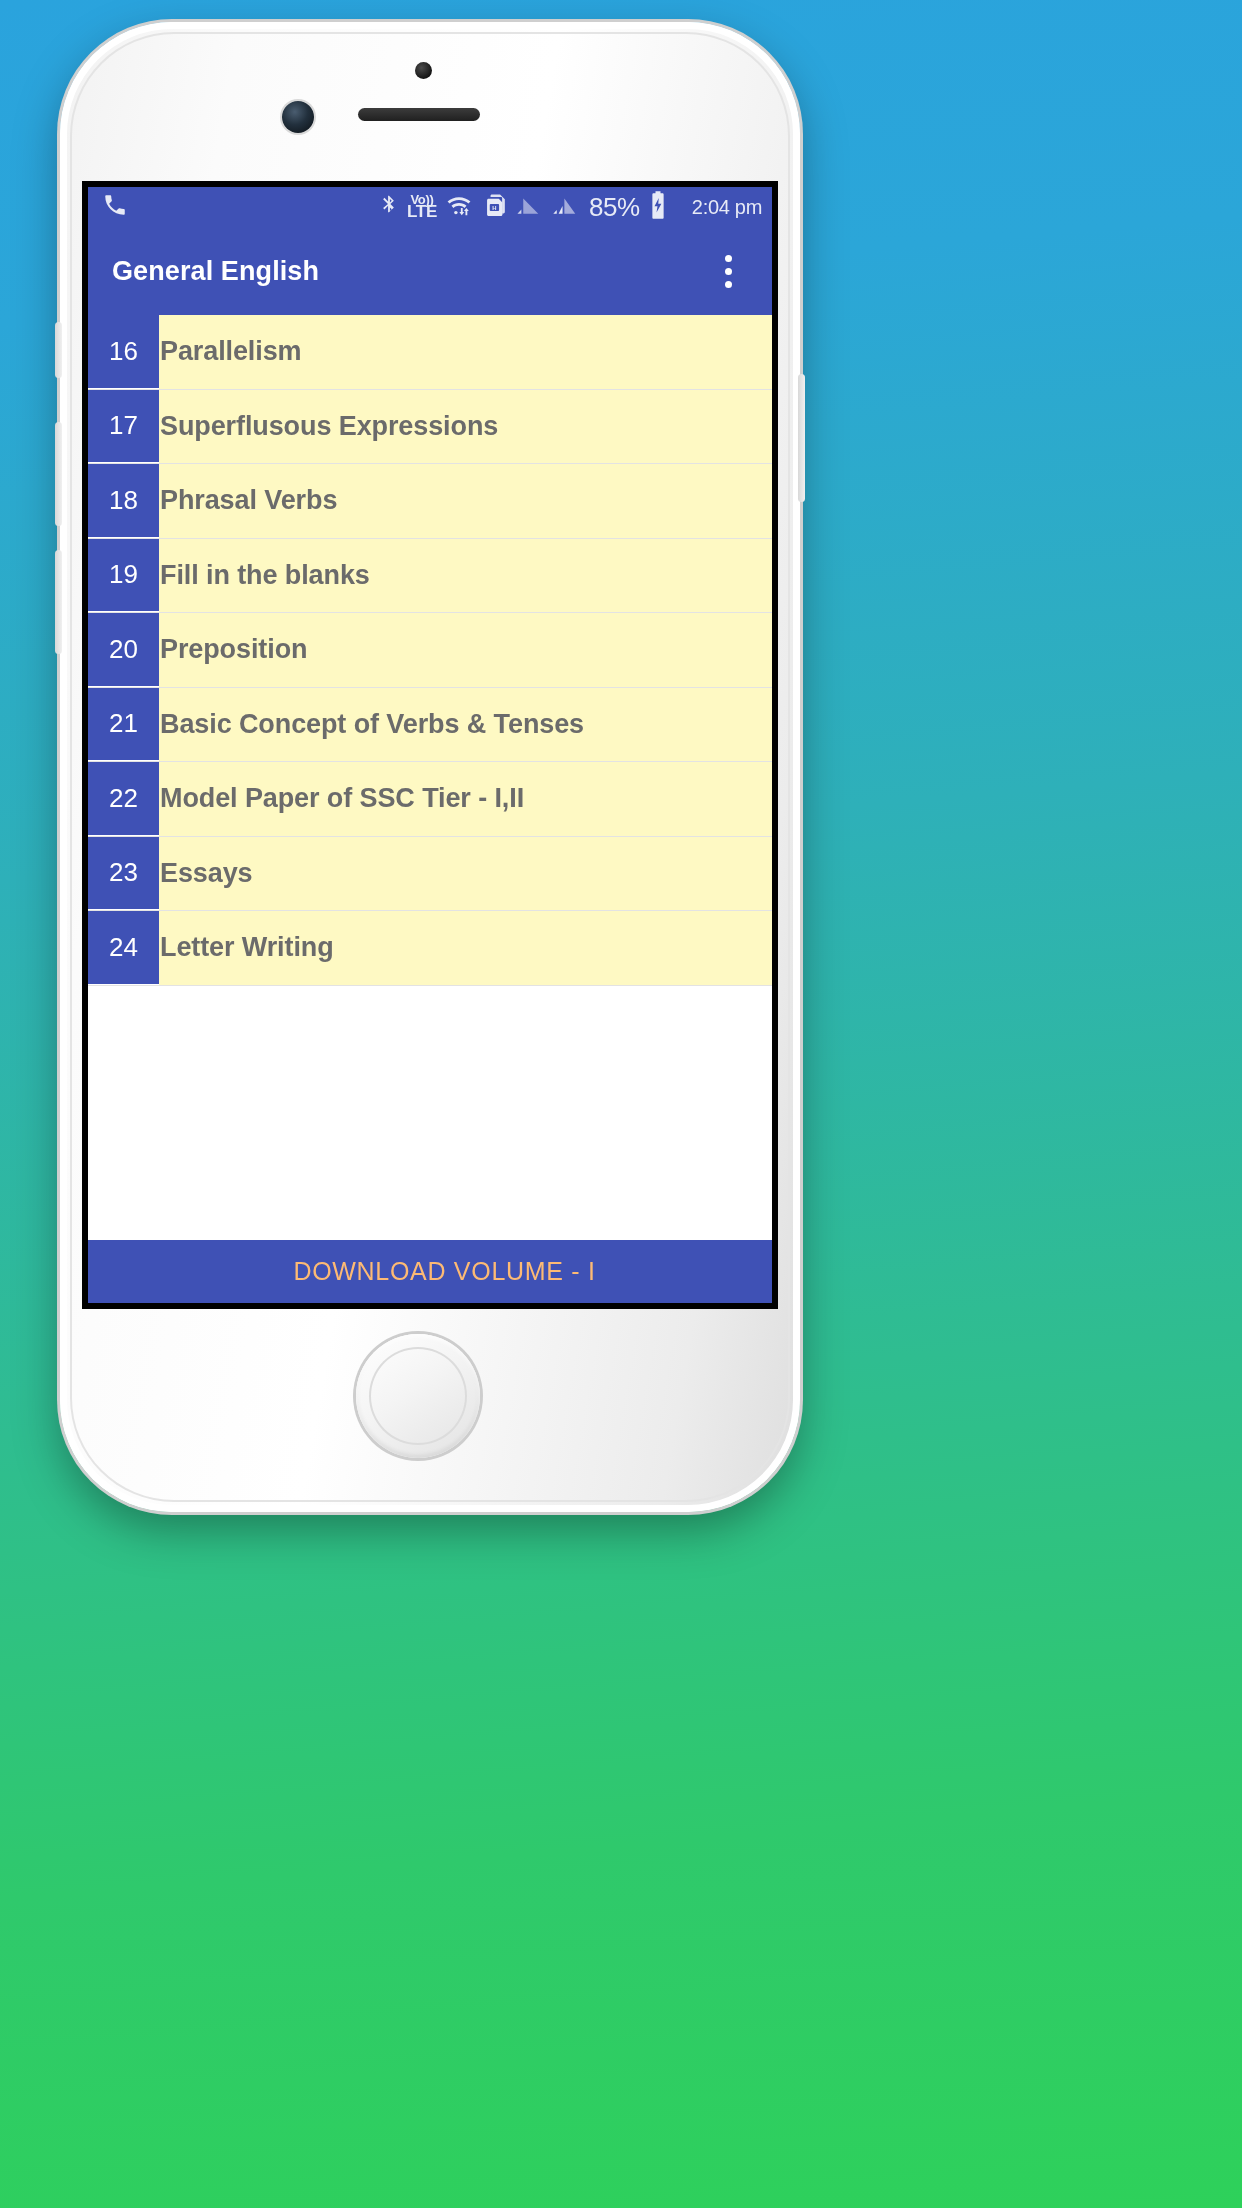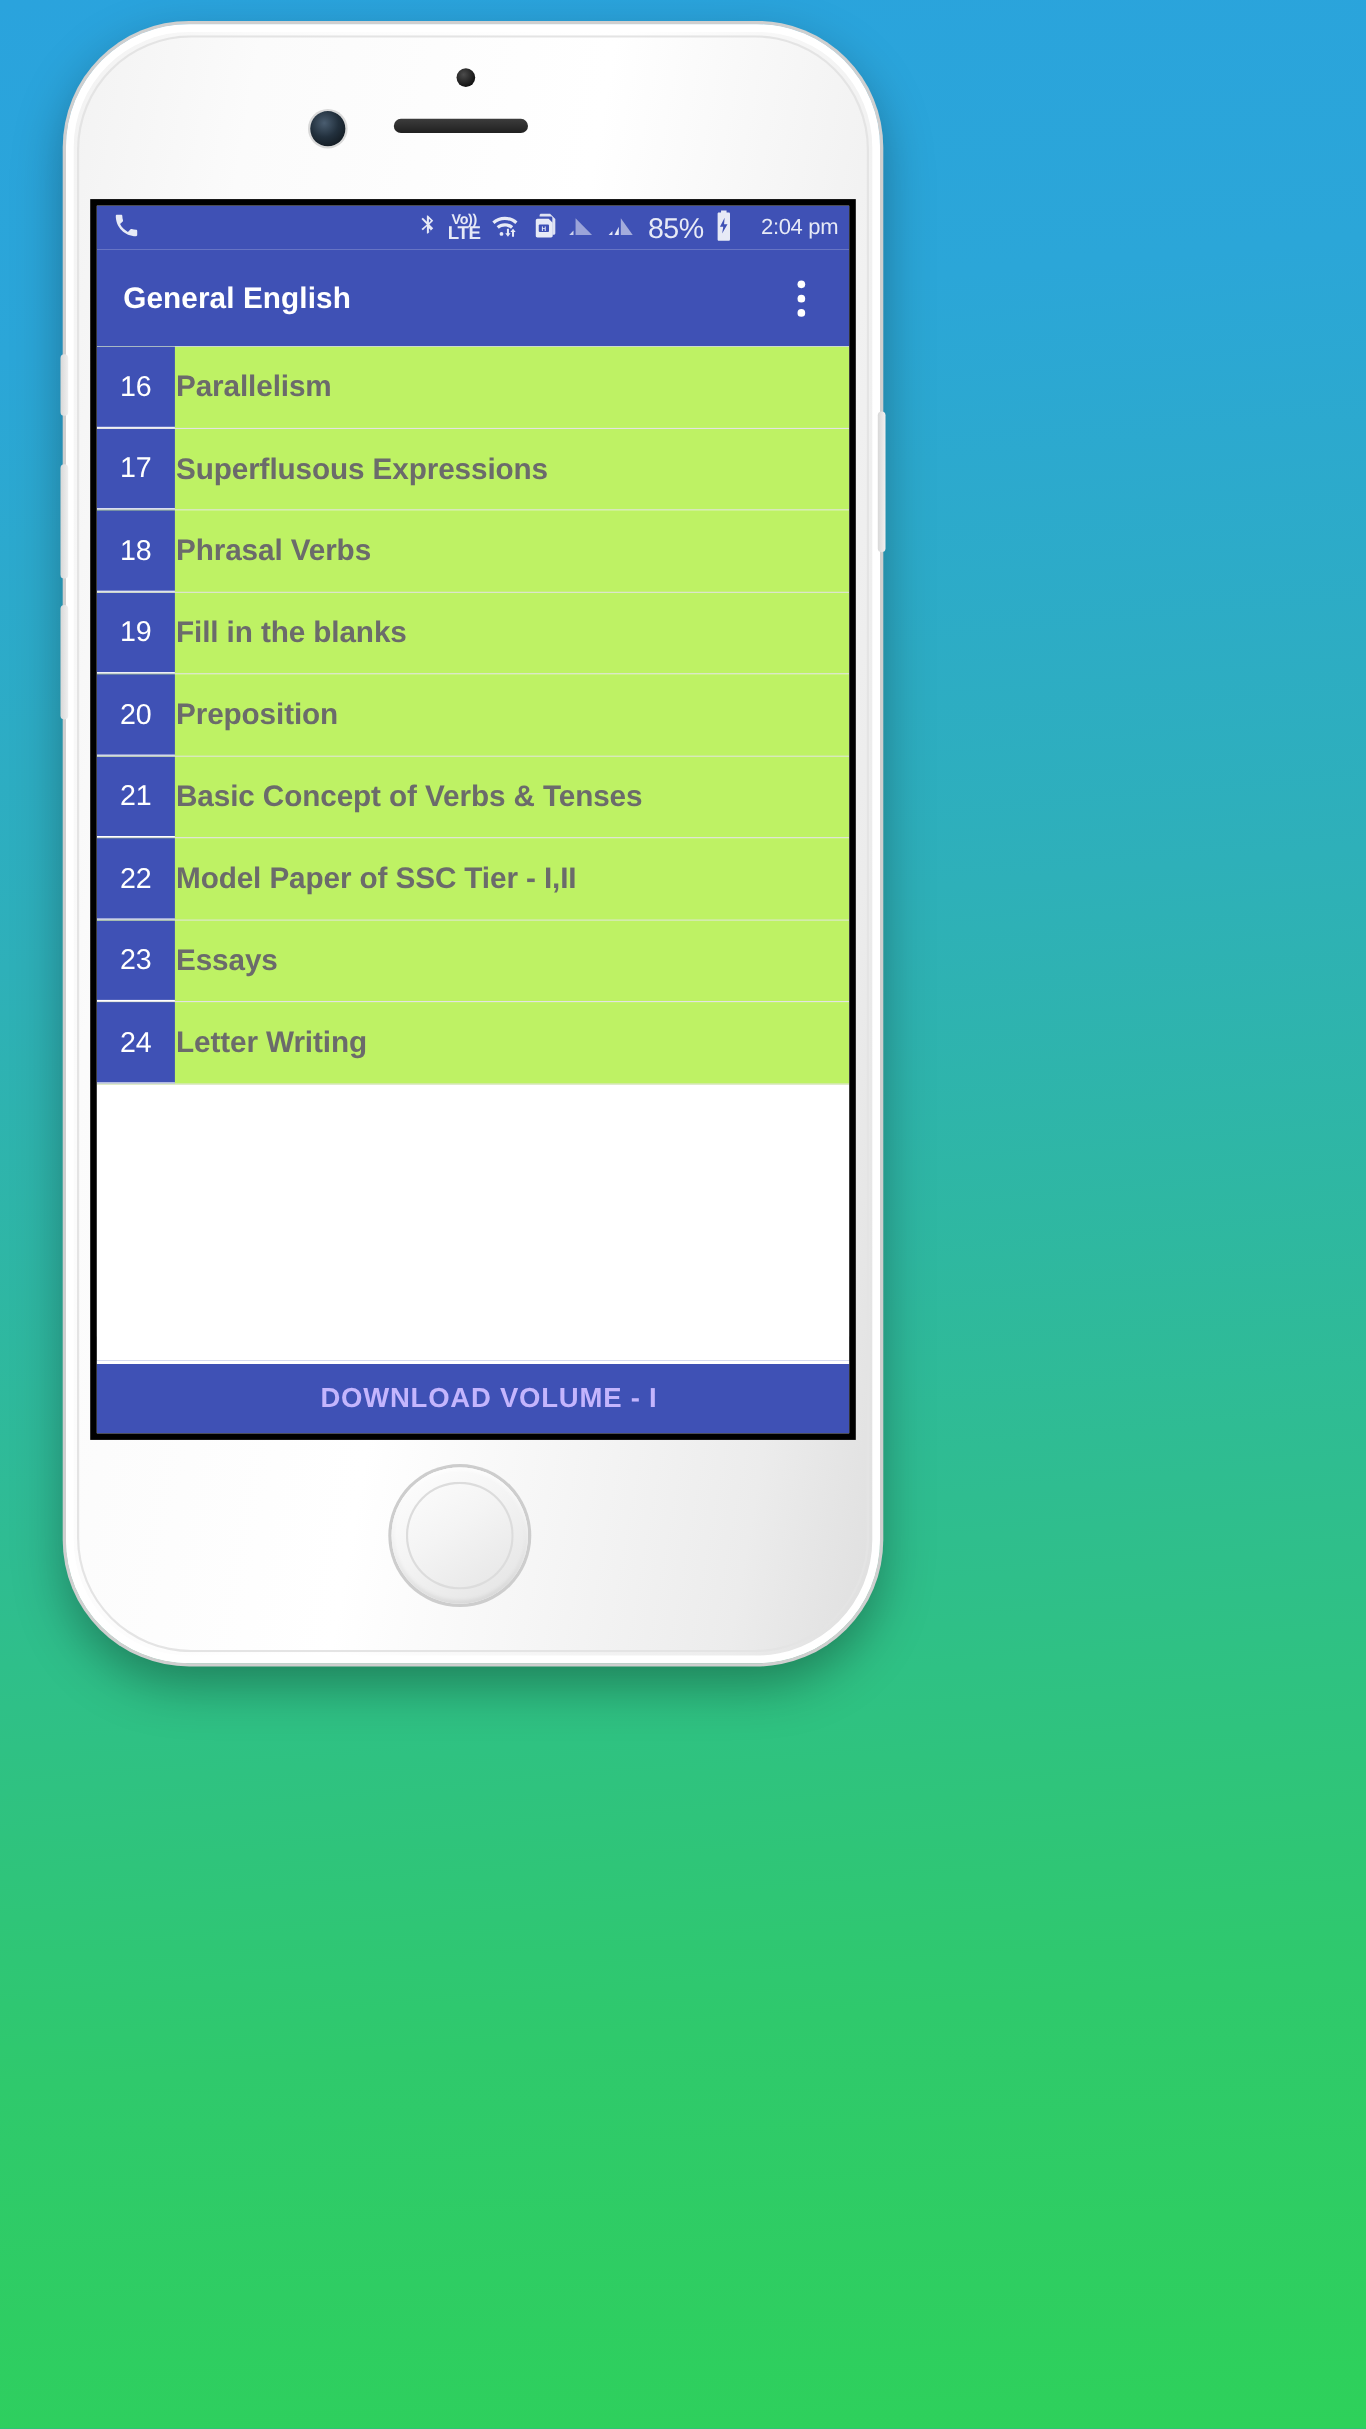--- a/index.html
+++ b/index.html
@@ -193,21 +193,21 @@
   #list {
     background: #ffffff;
     height: 900px;
     overflow: hidden;
   }
   .row {
     display: flex;
     align-items: stretch;
     height: 73.5px;
     border-bottom: 1px solid #e3e3e3;
-    background: #bef264;
+    background: #fef9c3;
     cursor: pointer;
   }
   .row-num {
     flex: 0 0 71px;
     background: #3f51b5;
     color: #ffffff;
     display: flex;
     align-items: center;
     justify-content: center;
     font-size: 26px;
@@ -236,23 +236,23 @@
     height: 66px;
     background: #3f51b5;
     display: flex;
     align-items: center;
     justify-content: center;
     cursor: pointer;
     border-top: 3px solid #ffffff;
     box-sizing: border-box;
   }
   #download-label {
-    color: #c4b5fd;
+    color: #fdba74;
     font-size: 25px;
-    font-weight: bold;
+    font-weight: normal;
     letter-spacing: 0.7px;
     margin-left: 29px;
   }
 </style>
 </head>
 <body>
 
 <div id="backdrop"></div>
 
 <div id="phone">

